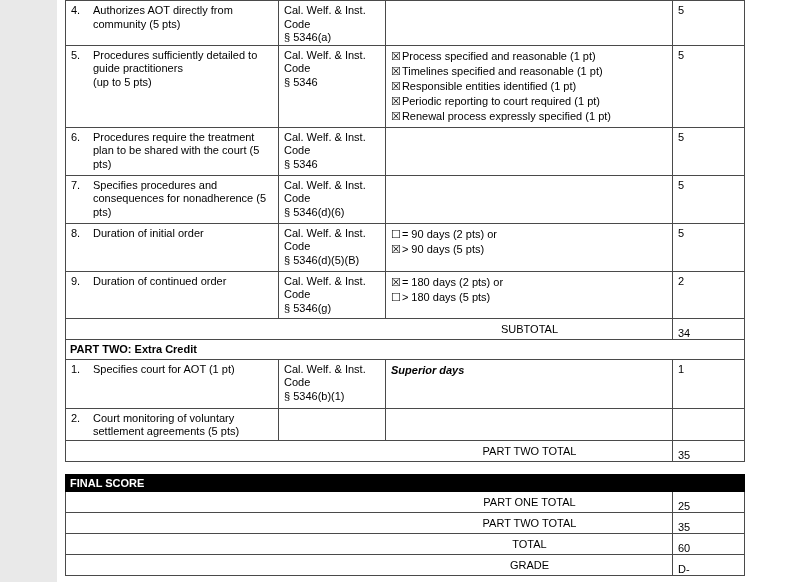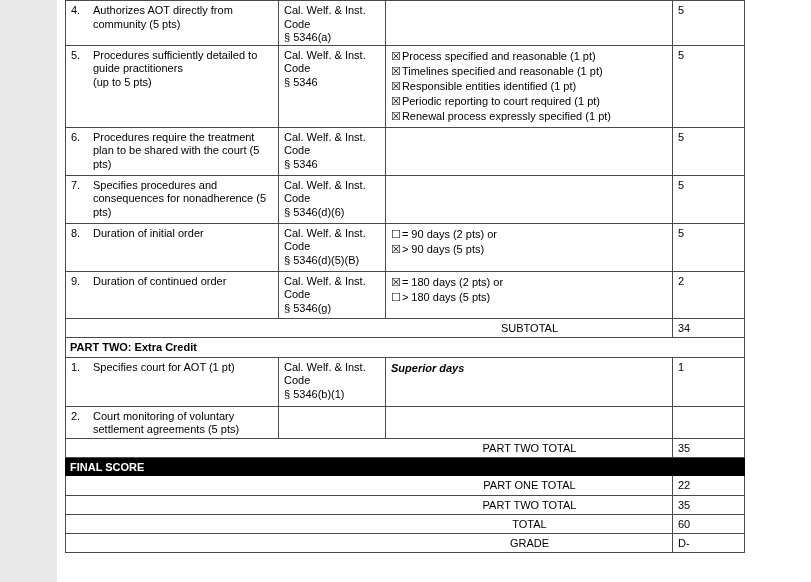--- a/index.html
+++ b/index.html
@@ -16,35 +16,35 @@
   table{border-collapse:collapse;table-layout:fixed;width:679px;font-size:11px;}
   td{border:1px solid #4a4a4a;vertical-align:top;padding:0;}
 
   
   .c-desc .wrap{display:flex;padding:3px 4px 0 5px;}
   .num{width:22px;flex:0 0 22px;line-height:13.5px;}
   .desc{white-space:pre-line;line-height:13.5px;}
   .c-code{padding:3px 4px 0 5px;white-space:pre-line;line-height:13.5px;}
   .c-det{padding:3px 4px 0 5px;line-height:14px;}
   .c-pts{padding:3px 4px 0 5px;}
-  .mid{vertical-align:middle;padding-top:0;}
+  .mid{vertical-align:middle;padding-top:8px;}
 
   .chk-line{line-height:14px;}
   .box{font-family:"DejaVu Sans", sans-serif;font-size:11px;margin-right:1px;}
   .u{}
   .b{font-weight:normal;}
   .bi{font-weight:bold;font-style:italic;}
 
   
   .c-merge{vertical-align:middle;}
   .sum-label{margin-left:320px;width:287px;text-align:center;}
 
   .p2h{font-weight:bold;vertical-align:middle;padding-left:4px;}
 
-  .t2{margin-top:0;}
+  .t2{margin-top:12px;}
   .black-bar{
     background:#000000;color:#ffffff;font-weight:bold;
     vertical-align:middle;padding-left:4px;border-color:#000;
   }
 </style>
 </head>
 <body>
 
 <div class="gutter"></div>
 <div class="page">
@@ -216,21 +216,21 @@
           <col style="width:72px">
         </colgroup>
       <tbody>
           <tr style="height:17px">
         <td colspan="2" class="black-bar">FINAL SCORE</td>
       </tr>
       <tr style="height:20px">
         <td class="c-merge">
               <div class="sum-label">PART ONE TOTAL</div>
             </td>
-        <td class="c-pts mid">22</td>
+        <td class="c-pts mid">25</td>
       </tr>
       <tr style="height:19px">
         <td class="c-merge">
               <div class="sum-label">PART TWO TOTAL</div>
             </td>
         <td class="c-pts mid">35</td>
       </tr>
       <tr style="height:19px">
         <td class="c-merge">
               <div class="sum-label b">TOTAL</div>

